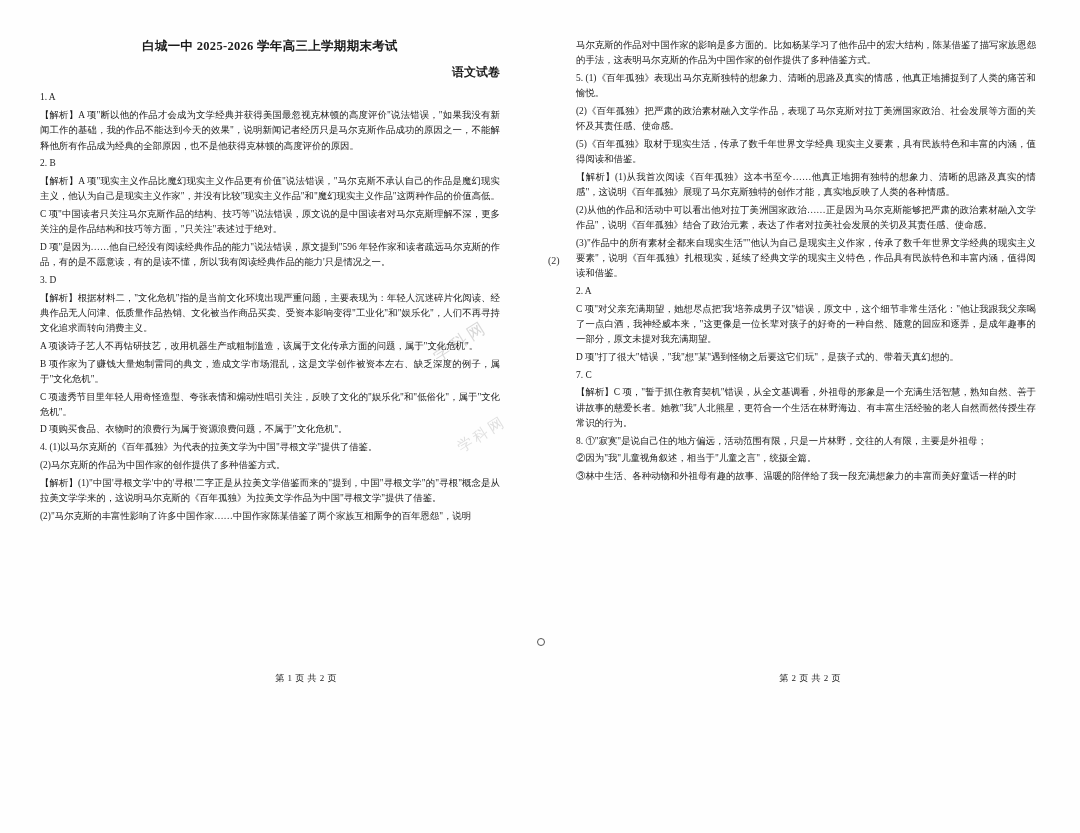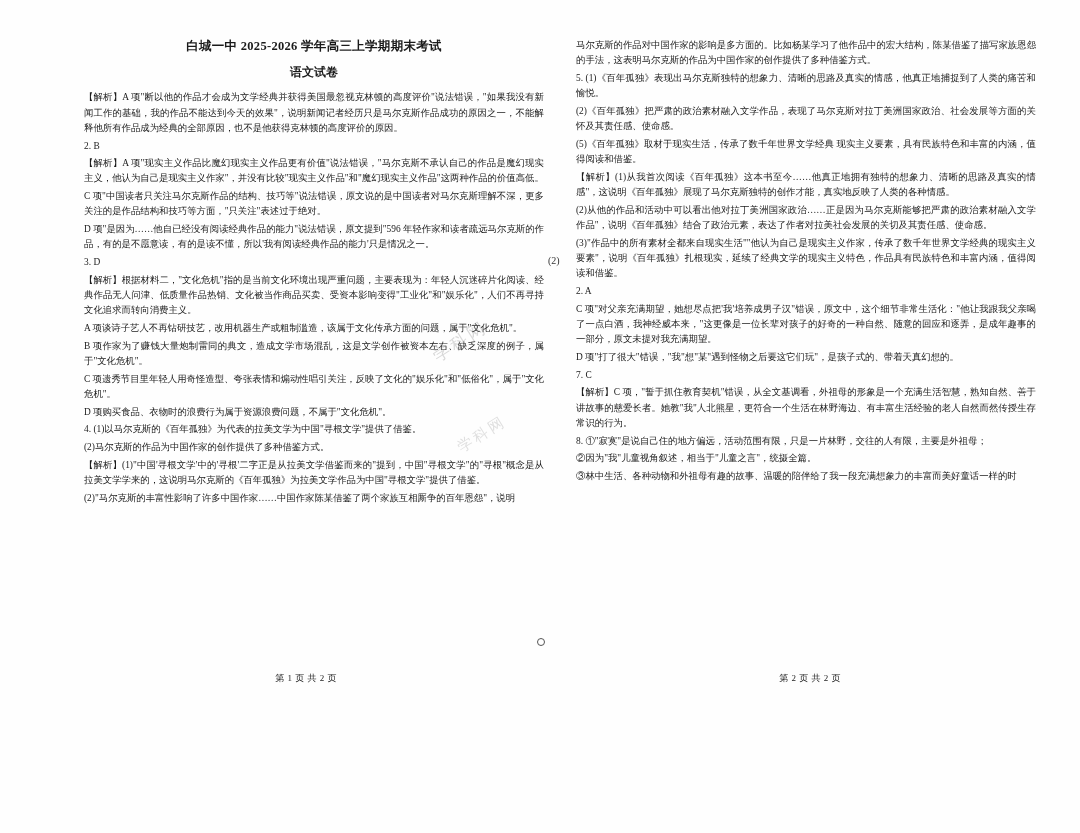--- a/index.html
+++ b/index.html
@@ -23,33 +23,33 @@
     background: #fefefe;
   }
   .sheet {
     position: absolute;
     top: 0;
     width: 540px;
     height: 680px;
     box-sizing: border-box;
     padding: 38px 40px 10px 40px;
   }
-  .sheet-left { left: 0; margin-left: 44px; }
+  .sheet-left { left: 0; }
   .sheet-right { left: 536px; }
 
   .doc-title {
     text-align: center;
     font-size: 12.5px;
     font-weight: bold;
     letter-spacing: 0.3px;
     margin: 0 0 8px 0;
     line-height: 1.4;
   }
   .doc-subtitle {
-    text-align: center;
+    text-align: right;
     font-size: 12px;
     font-weight: bold;
     margin: 0 0 10px 0;
     line-height: 1.4;
   }
   .blk {
     font-size: 9.4px;
     line-height: 1.62;
     text-align: justify;
     margin: 0 0 2.5px 0;
@@ -112,20 +112,21 @@
 </style>
 </head>
 <body>
 
 <div class="page">
 
   <div class="sheet sheet-left">
     <div class="doc-title">白城一中 2025-2026 学年高三上学期期末考试</div>
     <div class="doc-subtitle">语文试卷</div>
 
+    <div class="blk">1. A</div>
     <div class="blk">【解析】A 项"断以他的作品才会成为文学经典并获得美国最忽视克林顿的高度评价"说法错误，"如果我没有新闻工作的基础，我的作品不能达到今天的效果"，说明新闻记者经历只是马尔克斯作品成功的原因之一，不能解释他所有作品成为经典的全部原因，也不是他获得克林顿的高度评价的原因。</div>
     <div class="blk">2. B</div>
     <div class="blk">【解析】A 项"现实主义作品比魔幻现实主义作品更有价值"说法错误，"马尔克斯不承认自己的作品是魔幻现实主义，他认为自己是现实主义作家"，并没有比较"现实主义作品"和"魔幻现实主义作品"这两种作品的价值高低。</div>
     <div class="blk">C 项"中国读者只关注马尔克斯作品的结构、技巧等"说法错误，原文说的是中国读者对马尔克斯理解不深，更多关注的是作品结构和技巧等方面，"只关注"表述过于绝对。</div>
     <div class="blk">D 项"是因为……他自已经没有阅读经典作品的能力"说法错误，原文提到"596 年轻作家和读者疏远马尔克斯的作品，有的是不愿意读，有的是读不懂，所以'我有阅读经典作品的能力'只是情况之一。</div>
     <div class="blk">3. D</div>
     <div class="blk">【解析】根据材料二，"文化危机"指的是当前文化环境出现严重问题，主要表现为：年轻人沉迷碎片化阅读、经典作品无人问津、低质量作品热销、文化被当作商品买卖、受资本影响变得"工业化"和"娱乐化"，人们不再寻持文化追求而转向消费主义。</div>
     <div class="blk">A 项谈诗子艺人不再钻研技艺，改用机器生产或粗制滥造，该属于文化传承方面的问题，属于"文化危机"。</div>
     <div class="blk">B 项作家为了赚钱大量炮制雷同的典文，造成文学市场混乱，这是文学创作被资本左右、缺乏深度的例子，属于"文化危机"。</div>
     <div class="blk">C 项遗秀节目里年轻人用奇怪造型、夸张表情和煽动性唱引关注，反映了文化的"娱乐化"和"低俗化"，属于"文化危机"。</div>

